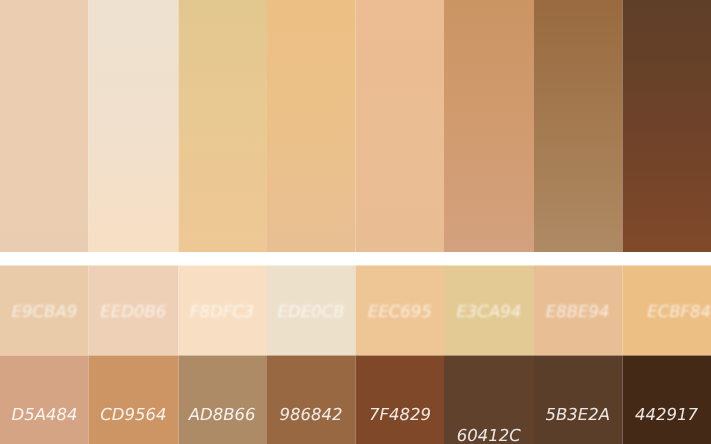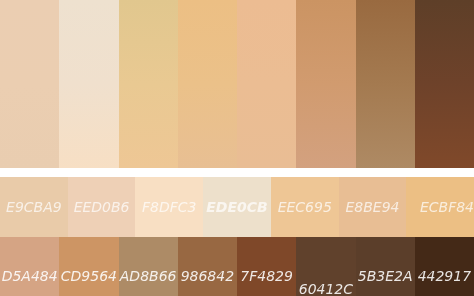--- a/index.html
+++ b/index.html
@@ -14,21 +14,21 @@
 
   
   #divider{position:absolute;left:0;top:167.5px;width:474px;height:9.5px;}
 
   
   #swatch-grid{position:absolute;left:0;top:177px;width:474px;height:119px;}
   .swatch-row{display:flex;width:100%;}
   #swatch-row-top{height:60px;}
   #swatch-row-bottom{height:59px;}
   .swatch{flex:1 1 0;display:flex;align-items:center;justify-content:center;position:relative;}
-  .swatch-label{font-family:"DejaVu Sans",sans-serif;font-style:italic;font-size:14px;
+  .swatch-label{font-family:"DejaVu Sans",sans-serif;font-style:italic;font-size:11px;
     line-height:1;white-space:nowrap;color:#ffffff;}
   #swatch-row-top .swatch-label{opacity:.72;filter:blur(.6px);}
   #swatch-row-bottom .swatch-label{opacity:.88;filter:blur(.5px);margin-top:19px;}
 </style>
 </head>
 <body>
 
 <div id="palette">
 
   <div id="photo-band">
@@ -49,25 +49,28 @@
     <div class="swatch-row" id="swatch-row-top">
       <div class="swatch" style="background: rgb(233, 203, 169);">
         <span class="swatch-label">E9CBA9</span>
       </div>
       <div class="swatch" style="background: rgb(238, 208, 182);">
         <span class="swatch-label">EED0B6</span>
       </div>
       <div class="swatch" style="background: rgb(248, 223, 195);">
         <span class="swatch-label">F8DFC3</span>
       </div>
-      <div class="swatch" style="background: rgb(237, 224, 203); font-weight: bold;">
+      <div class="swatch" style="background: rgb(237, 224, 203);">
         <span class="swatch-label">EDE0CB</span>
       </div>
       <div class="swatch" style="background: rgb(238, 198, 149);">
         <span class="swatch-label">EEC695</span>
+      </div>
+      <div class="swatch" style="background: rgb(227, 202, 148);">
+        <span class="swatch-label">E3CA94</span>
       </div>
       <div class="swatch" style="background: rgb(232, 190, 148);">
         <span class="swatch-label">E8BE94</span>
       </div>
       <div class="swatch" style="background: rgb(236, 191, 132); justify-content: flex-end;">
         <span class="swatch-label">ECBF84</span>
       </div>
     </div>
 
     <div class="swatch-row" id="swatch-row-bottom">

